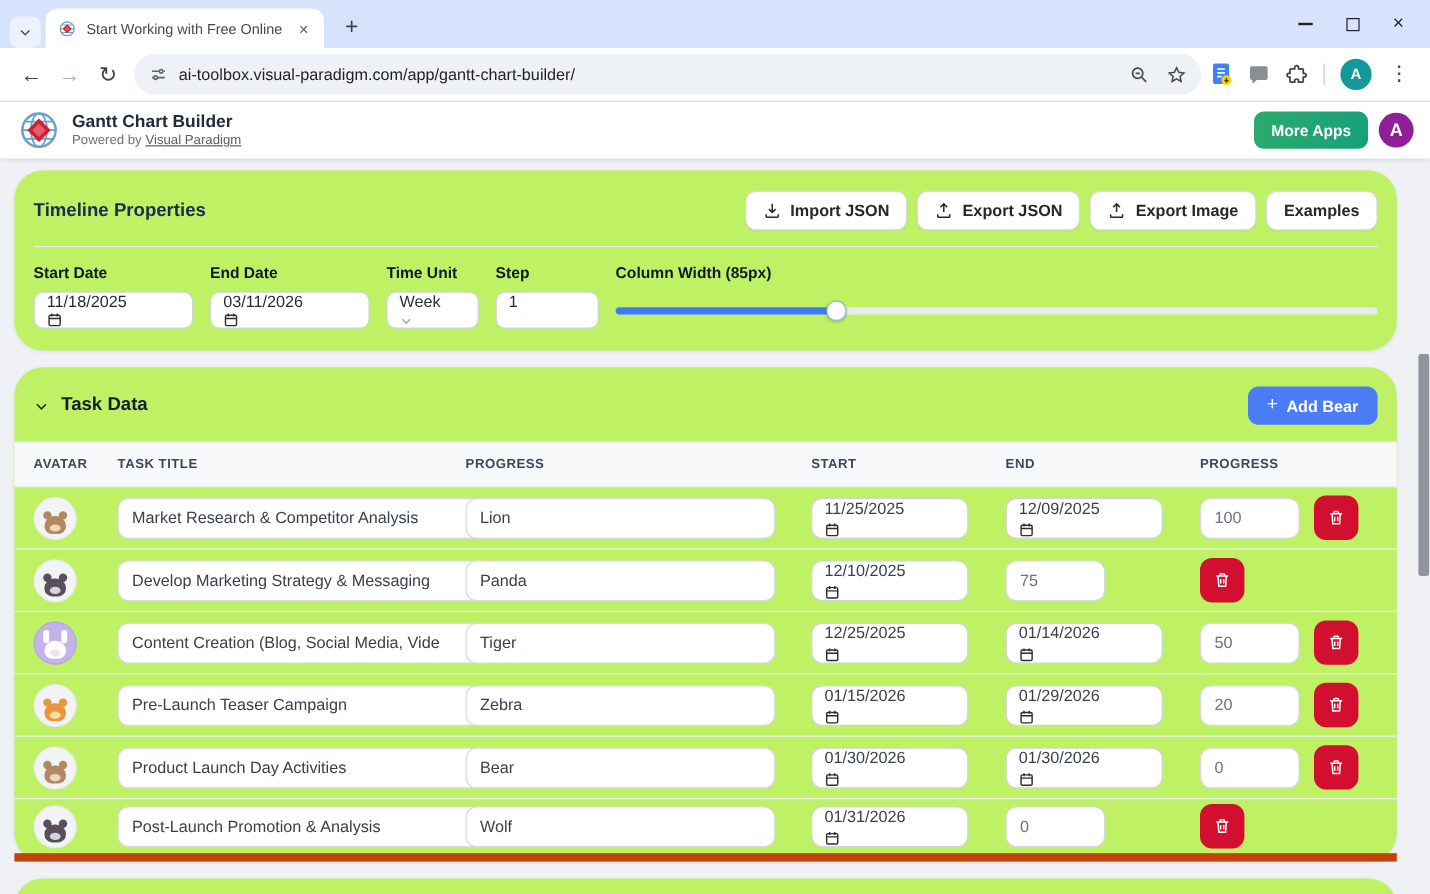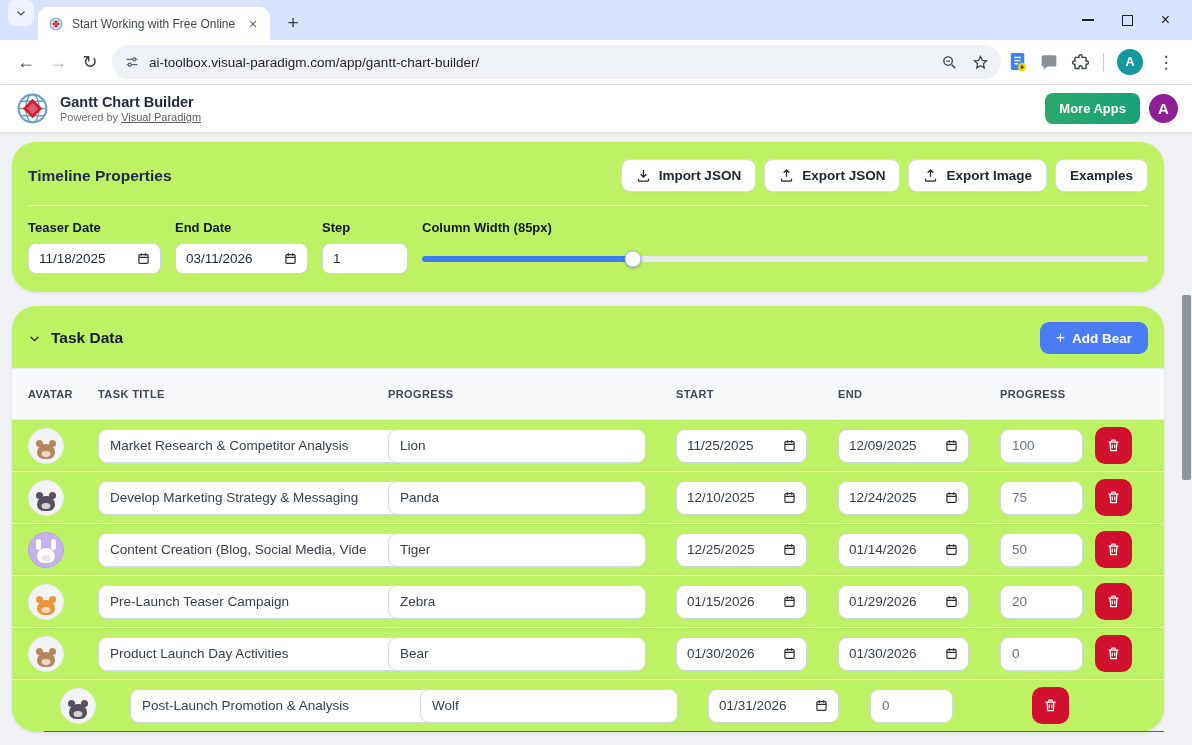--- a/index.html
+++ b/index.html
@@ -1,20 +1,20 @@
 <!DOCTYPE html>
 <html><head>
 <meta charset="utf-8">
 <style>
   * { margin:0; padding:0; box-sizing:border-box; }
   html,body { width:1192px; height:745px; overflow:hidden; }
   body { font-family:"Liberation Sans","DejaVu Sans",sans-serif; background:#eff1f4; position:relative; }
 
   
-  .tabstrip { height:40px; background:#d7e3fc; display:flex; align-items:flex-start; position:relative; }
+  .tabstrip { height:40px; background:#d7e3fc; display:flex; align-items:flex-end; position:relative; }
   .tab-search { width:26px; height:26px; margin-left:8px; border-radius:7px; background:rgba(255,255,255,.55);
     display:flex; align-items:center; justify-content:center; }
   .tab { position:absolute; left:38px; top:7px; width:232px; height:33px; background:#fff;
     border-radius:10px 10px 0 0; display:flex; align-items:center; padding:0 8px 0 10px; }
   .tab-title { flex:1; font-size:12px; color:#45484d; white-space:nowrap; overflow:hidden; margin-left:8px; }
   .tab-close { width:18px; height:18px; border-radius:50%; display:flex; align-items:center; justify-content:center;
     color:#5f6368; font-size:14px; line-height:1; }
   .newtab-btn { position:absolute; left:280px; top:10px; width:26px; height:26px; color:#3c4043; font-size:19px;
     display:flex; align-items:center; justify-content:center; border-radius:50%; }
   .win-controls { position:absolute; right:0; top:0; height:40px; display:flex; align-items:center; gap:28px; padding:0 22px; }
@@ -55,22 +55,22 @@
   
   .card-timeline { padding:17px 16px 18px 16px; }
   .tl-head { display:flex; align-items:center; justify-content:space-between; padding-bottom:13px; border-bottom:1px solid #e9ebef; }
   .tl-title { font-size:15.5px; font-weight:700; color:#1f2a4e; }
   .tl-buttons { display:flex; gap:8px; }
   .btn-light { display:flex; align-items:center; gap:8px; background:#fff; border:1px solid #d8dce2; border-radius:9px;
     padding:8px 14px; font-size:13.5px; font-weight:600; color:#23272f; box-shadow:0 1px 1px rgba(0,0,0,.03); }
   .tl-fields { display:flex; margin-top:14px; }
   .field { margin-right:14px; }
   .field-label { font-size:13px; font-weight:600; color:#111827; margin-bottom:8px; }
-  .inputish { border:1px solid #cfd4db; border-radius:8px; height:31px; display:flex; align-items:center;
-    font-size:13.5px; color:#1f2937; padding:0 10px; background:#fff; }
+  .inputish { border:1px solid #cfd4db; border-radius:8px; height:31px; display:flex; align-items:flex-start;
+    font-size:13.5px; color:#1f2937; padding:0 10px; background:#fff;flex-direction:column; }
   .w-start { width:133px; justify-content:space-between; }
   .w-end { width:133px; justify-content:space-between; }
   .w-unit { width:77px; justify-content:space-between; color:#2a2f38; }
   .w-step { width:86px; }
   .field-slider { flex:1; margin-right:0; }
   .slider { position:relative; height:31px; display:flex; align-items:center; }
   .slider-track { width:100%; height:6px; border-radius:3px; background:#e8eaee; }
   .slider-fill { position:absolute; left:0; height:6px; border-radius:3px; background:#3f7af5; }
   .slider-thumb { position:absolute; top:50%; width:17px; height:17px; border-radius:50%; background:#fff;
     border:1.5px solid #9db9f2; box-shadow:0 1px 3px rgba(0,0,0,.25); transform:translate(-50%,-50%); }
@@ -78,24 +78,24 @@
   
   .card-tasks { padding:16px 0 0 0; }
   .task-head { display:flex; align-items:center; justify-content:space-between; padding:0 16px 14px 16px; }
   .task-title-wrap { display:flex; align-items:center; gap:10px; }
   .task-title { font-size:15.5px; font-weight:700; color:#161d2e; }
   .btn-add { display:flex; align-items:center; gap:7px; background:#4a7cf6; color:#fff; border:none; border-radius:9px;
     padding:8px 16px; font-size:13.5px; font-weight:600; }
   .btn-add .plus { font-size:16px; font-weight:400; line-height:1; }
 
   .tgrid { display:grid; grid-template-columns:70px 290px 288px 162px 162px 1fr 53px; align-items:center; padding:0 16px; }
-  .thead { background:#f8f9fb; border-top:1px solid #e8eaee; border-bottom:1px solid #e8eaee; height:52px; }
+  .thead { background:#f8f9fb; border-top:1px solid #e8eaee; border-bottom:1px solid #e8eaee; height:38px; }
   .th { font-size:11px; font-weight:700; color:#3f4756; letter-spacing:.4px; }
   .trow { height:52px; border-bottom:1px solid #eceef2; }
-  .trow:last-child { border-bottom:1px solid #c2410c;margin-left:32px; }
+  .trow:last-child { border-bottom:7px solid #c2410c; }
 
   .avatar { width:36px; height:36px; border-radius:50%; background:#f2f3f5; border:1px solid #e8e9ec;
     display:flex; align-items:flex-end; justify-content:center; overflow:hidden; }
   .avatar.avatar-purple { background:#c4b2ea; border-color:#b7a5e0; }
   .animal { position:relative; width:18px; height:15px; border-radius:9px 9px 7px 7px; margin-bottom:4px; }
   .animal::before,.animal::after { content:""; position:absolute; top:-4px; width:7px; height:7px; border-radius:50%; background:inherit; }
   .animal::before { left:-1px; } .animal::after { right:-1px; }
   .muzzle { position:absolute; left:50%; bottom:2px; transform:translateX(-50%); width:9px; height:6px; border-radius:50%; }
   .animal-bear { background:#b38860; } .animal-bear .muzzle { background:#ecd9c4; }
   .animal-wolf { background:#57505c; } .animal-wolf .muzzle { background:#d6d2da; }
@@ -238,40 +238,49 @@
             </svg>
           <span>Export Image</span>
         </button>
         <button class="btn-light">
           <span>Examples</span>
         </button>
       </div>
     </div>
     <div class="tl-fields">
       <div class="field">
-        <div class="field-label">Teaser Date</div>
+        <div class="field-label">Start Date</div>
         <div class="inputish w-start">
           <span>11/18/2025</span>
           <svg width="13" height="13" viewBox="0 0 24 24" fill="none" stroke="#2d2d2d" stroke-width="2.2">
               <rect x="3.5" y="5" width="17" height="16" rx="2"></rect>
               <path d="M3.5 10h17M8 2.5V7M16 2.5V7"></path>
             </svg>
         </div>
       </div>
       <div class="field">
         <div class="field-label">End Date</div>
         <div class="inputish w-end">
           <span>03/11/2026</span>
           <svg width="13" height="13" viewBox="0 0 24 24" fill="none" stroke="#2d2d2d" stroke-width="2.2">
               <rect x="3.5" y="5" width="17" height="16" rx="2"></rect>
               <path d="M3.5 10h17M8 2.5V7M16 2.5V7"></path>
             </svg>
         </div>
       </div>
       <div class="field">
+        <div class="field-label">Time Unit</div>
+        <div class="inputish w-unit">
+          <span>Week</span>
+          <svg width="11" height="11" viewBox="0 0 24 24" fill="none" stroke="#9ca3af" stroke-width="2.6">
+              <path d="M5 9l7 7 7-7"></path>
+            </svg>
+        </div>
+      </div>
+      <div class="field">
         <div class="field-label">Step</div>
         <div class="inputish w-step">
           <span>1</span>
         </div>
       </div>
       <div class="field field-slider">
         <div class="field-label">Column Width (85px)</div>
         <div class="slider">
           <div class="slider-track"></div>
           <div class="slider-fill" id="slider-fill" style="width: 29%;"></div>
@@ -356,29 +365,20 @@
     <div><input class="tinput tinput-dev" value="Panda" style=""></div>
     <div>
       <div class="inputish tdate">
         <span class="date-text">12/10/2025</span>
         <svg width="13" height="13" viewBox="0 0 24 24" fill="none" stroke="#2d2d2d" stroke-width="2.2">
                 <rect x="3.5" y="5" width="17" height="16" rx="2"></rect>
                 <path d="M3.5 10h17M8 2.5V7M16 2.5V7"></path>
               </svg>
       </div>
     </div>
-    <div>
-      <div class="inputish tdate">
-        <span class="date-text">12/24/2025</span>
-        <svg width="13" height="13" viewBox="0 0 24 24" fill="none" stroke="#2d2d2d" stroke-width="2.2">
-                <rect x="3.5" y="5" width="17" height="16" rx="2"></rect>
-                <path d="M3.5 10h17M8 2.5V7M16 2.5V7"></path>
-              </svg>
-      </div>
-    </div>
     <div><input class="tinput tprogress" value="75" style=""></div>
     <div>
       <button class="btn-del">
         <svg width="15" height="15" viewBox="0 0 24 24" fill="none" stroke="#fff" stroke-width="2">
                 <path d="M4 6.5h16M9 6.5V4.5a1 1 0 0 1 1-1h4a1 1 0 0 1 1 1v2M6.5 6.5l1 13.5h9l1-13.5M10 10.5v6M14 10.5v6"></path>
               </svg>
       </button>
     </div>
   </div>
 

